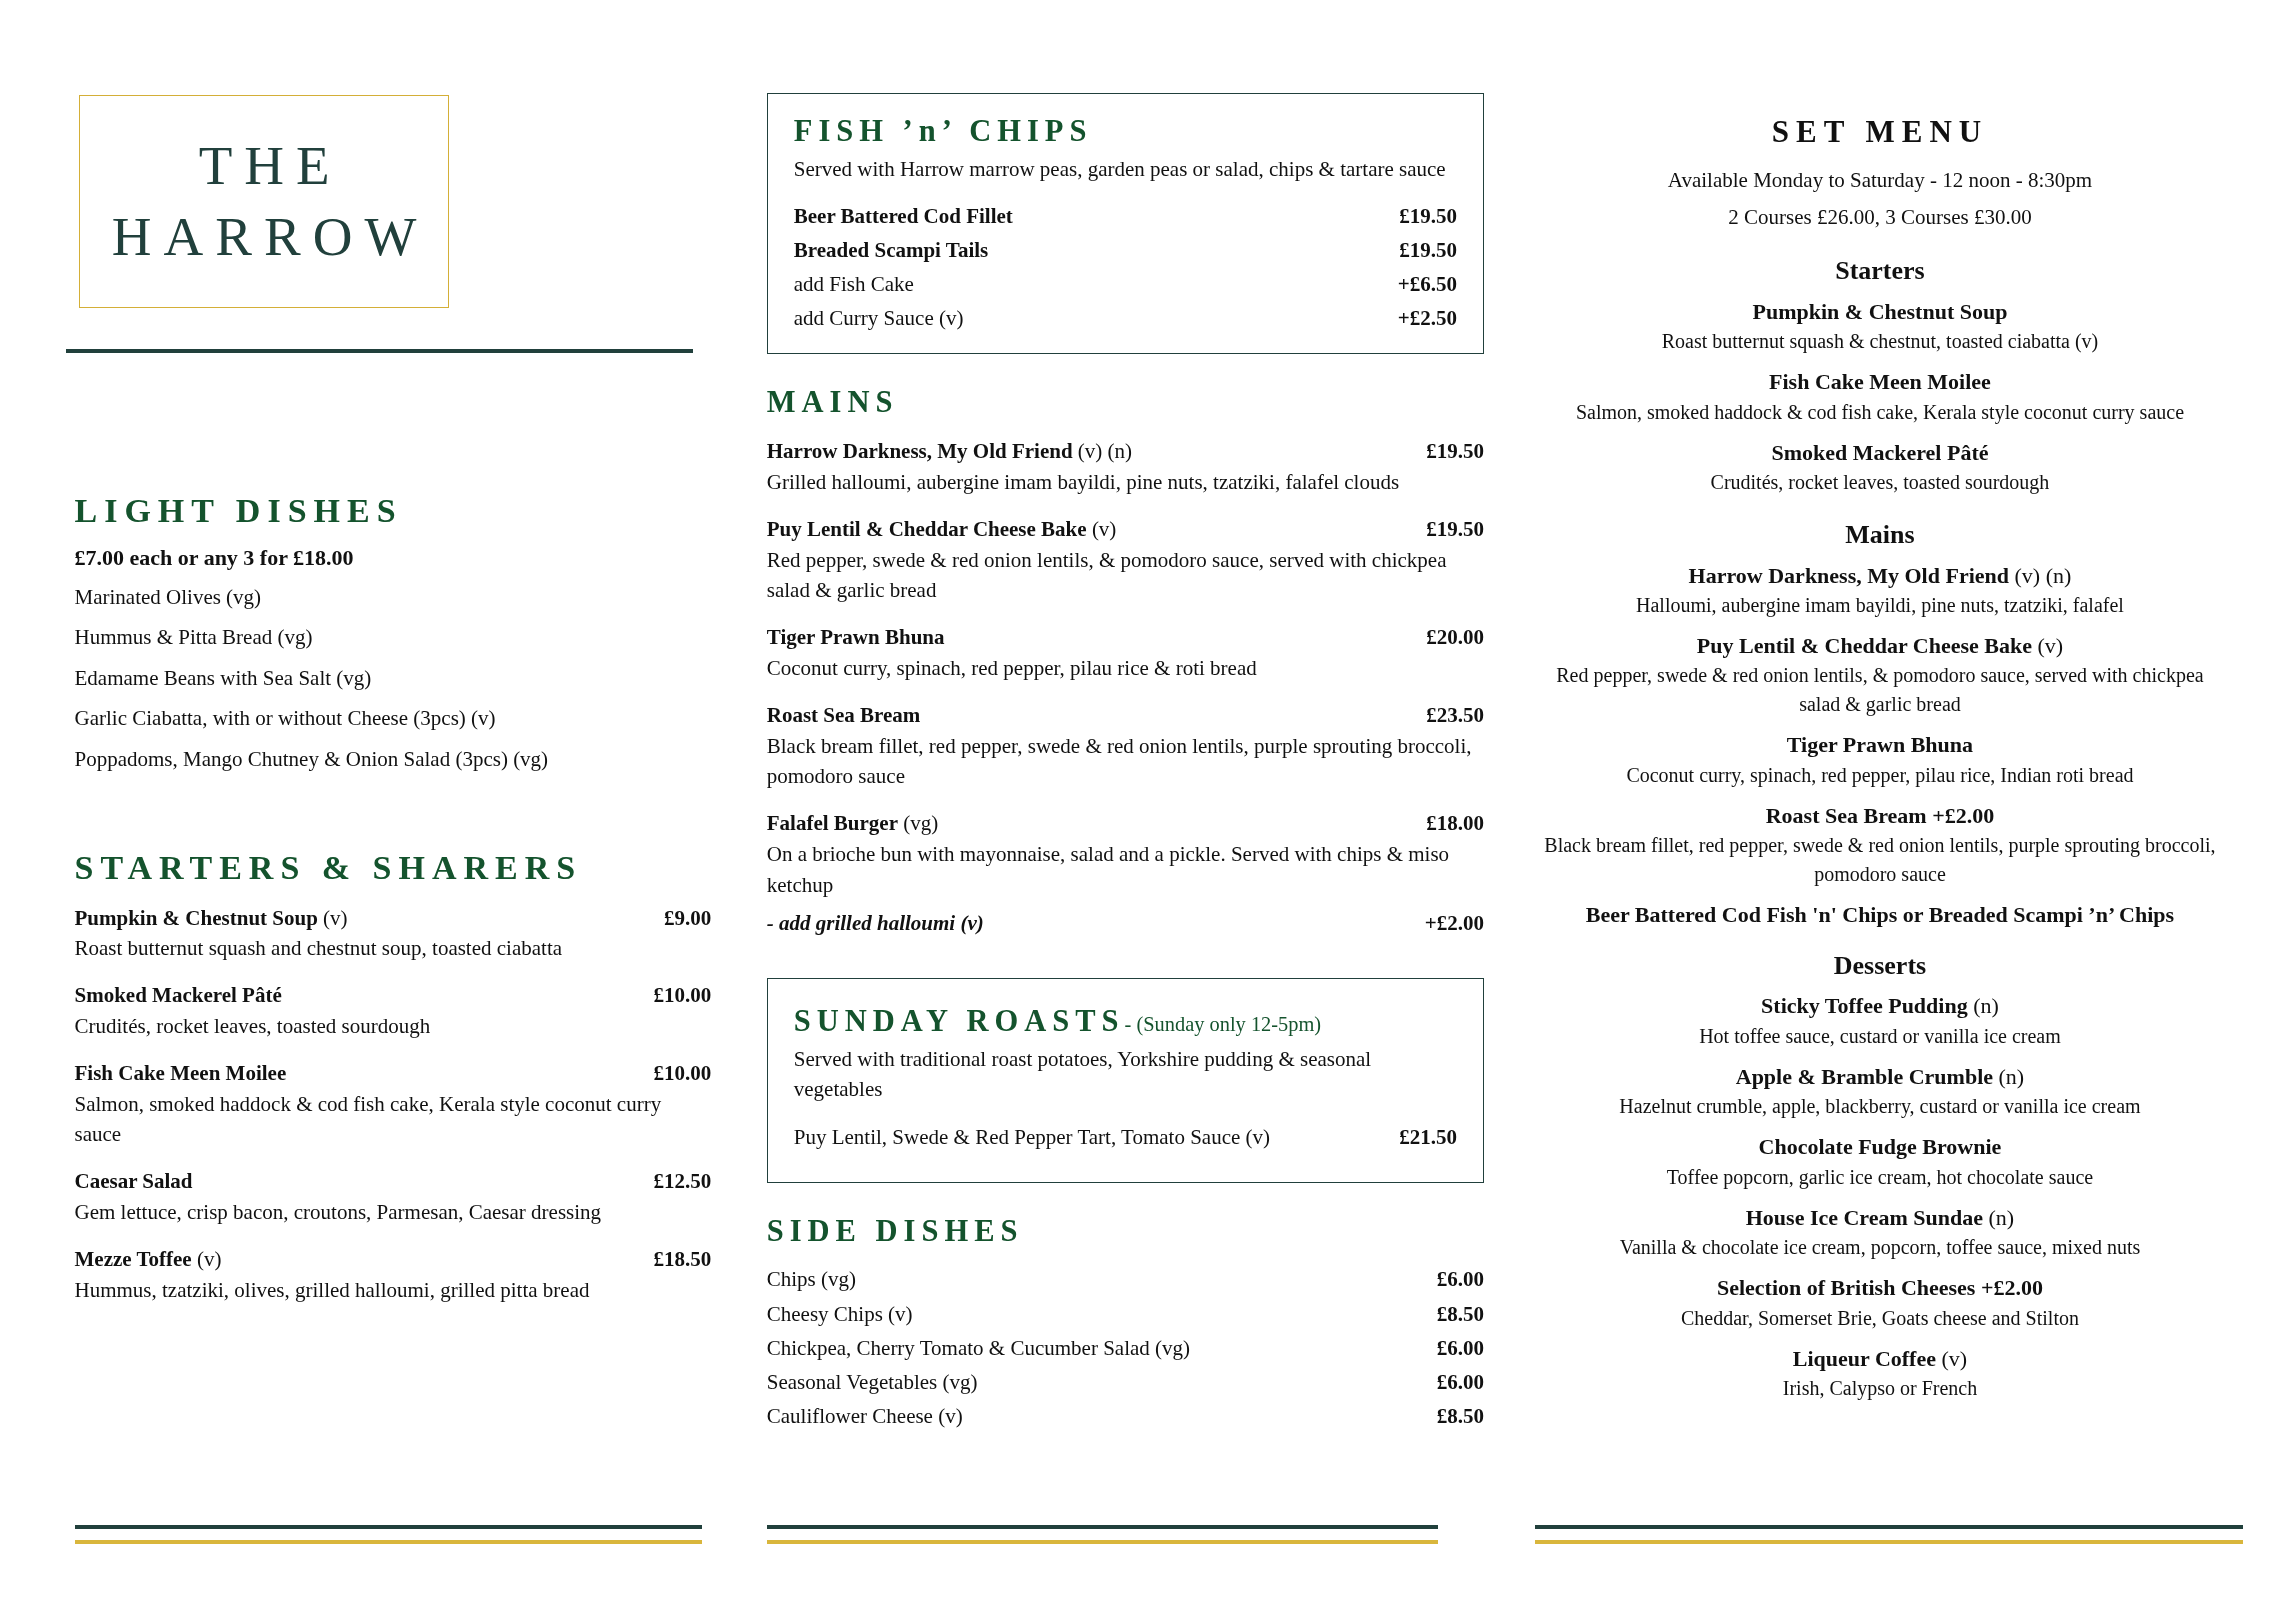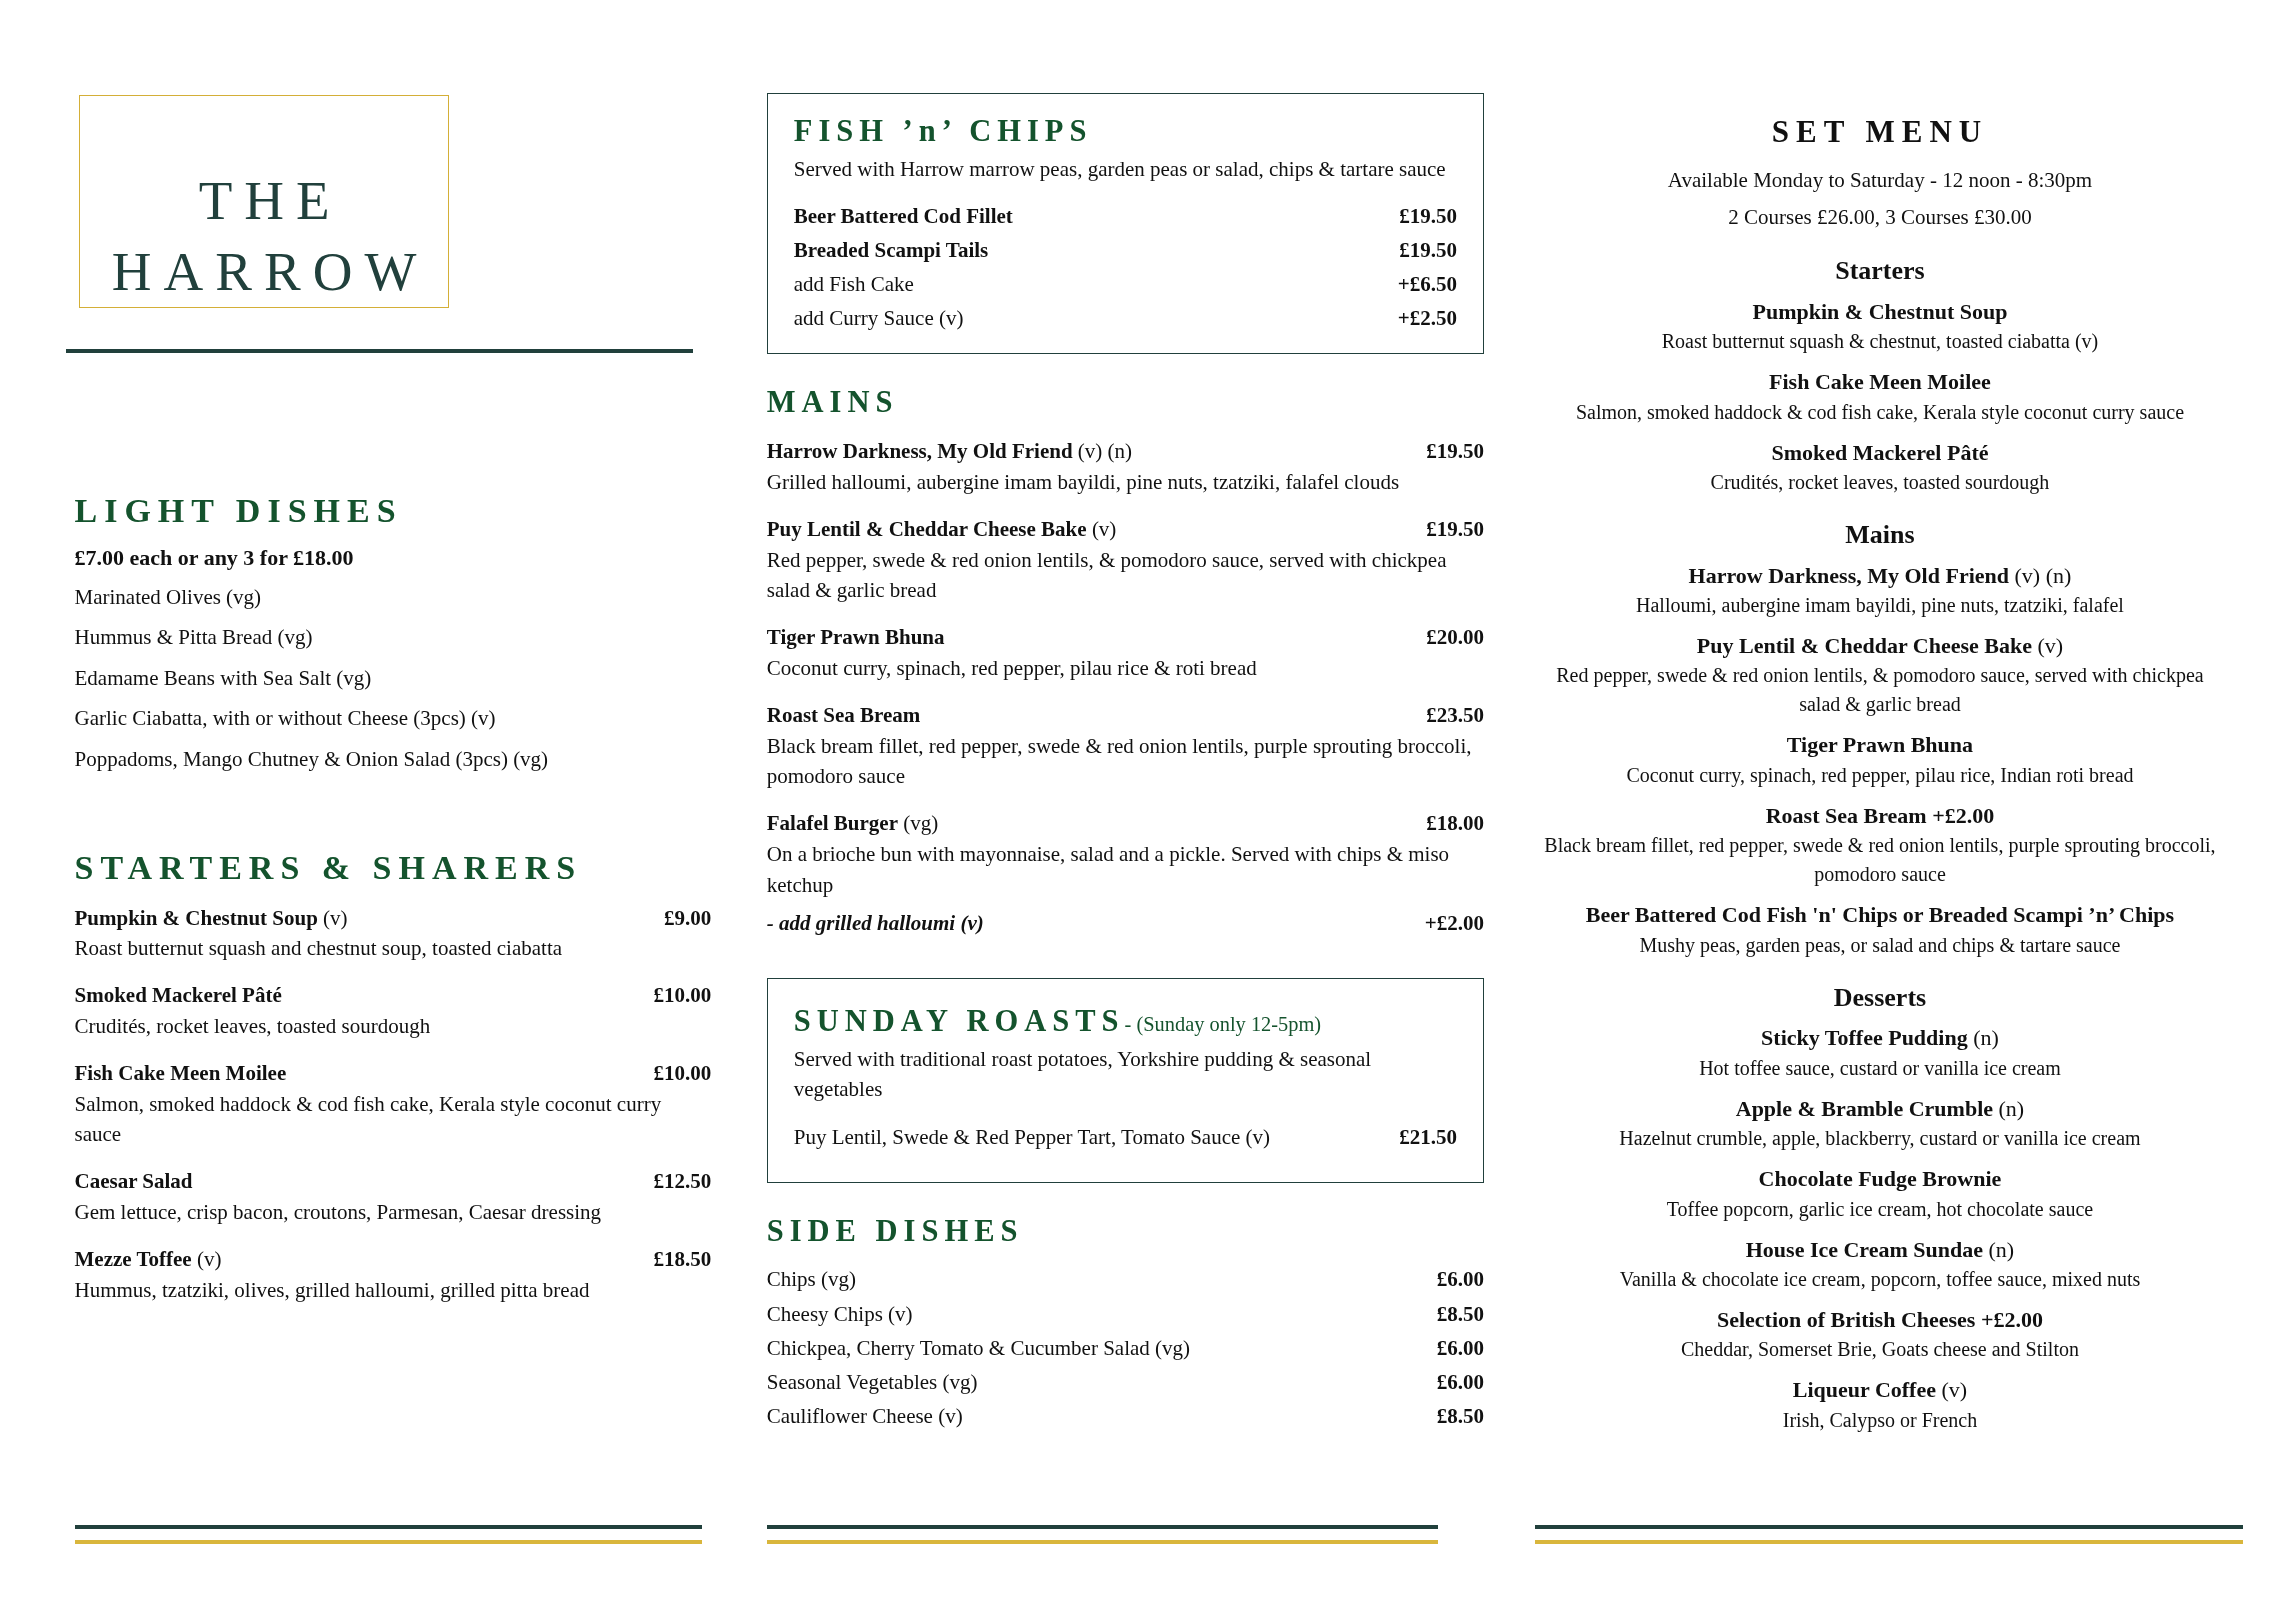--- a/index.html
+++ b/index.html
@@ -19,21 +19,21 @@
   }
   .col{position:relative;box-sizing:border-box;height:1623px;}
   .col-left{width:694px;padding:0 18.5px 0 18.5px;}
   .col-mid{width:814px;padding:0 37px 0 37px;}
   .col-right{width:740px;padding:0 14px 0 14px;}
 
   
   .logo-wrap{padding-top:95px;padding-left:4.6px;}
   .logo-box{
     width:370px;height:213px;border:1.9px solid #d4af37;
-    display:flex;flex-direction:column;align-items:center;justify-content:flex-end;
+    display:flex;flex-direction:column;align-items:center;justify-content:center;
     box-sizing:border-box;
   }
   .logo-line{
     color:#21403c;font-size:55px;letter-spacing:12px;
     line-height:1.28;text-indent:12px;font-weight:400;
     font-family:"Liberation Serif","DejaVu Serif",serif;
   }
   .logo-rule{
     margin-top:41px;height:4.2px;background:#21403c;width:627px;margin-left:-13px;
   }
@@ -296,21 +296,20 @@
     <h3 class="course-head">Mains</h3>
     <p class="dish-name"><span>Harrow Darkness, My Old Friend</span><span class="tag"> (v) (n)</span></p>
     <p class="dish-desc">Halloumi, aubergine imam bayildi, pine nuts, tzatziki, falafel</p>
     <p class="dish-name"><span>Puy Lentil &amp; Cheddar Cheese Bake</span><span class="tag"> (v)</span></p>
     <p class="dish-desc">Red pepper, swede &amp; red onion lentils, &amp; pomodoro sauce, served with chickpea salad &amp; garlic bread</p>
     <p class="dish-name"><span>Tiger Prawn Bhuna</span><span class="tag"></span></p>
     <p class="dish-desc">Coconut curry, spinach, red pepper, pilau rice, Indian roti bread</p>
     <p class="dish-name"><span>Roast Sea Bream +£2.00</span><span class="tag"></span></p>
     <p class="dish-desc">Black bream fillet, red pepper, swede &amp; red onion lentils, purple sprouting broccoli, pomodoro sauce</p>
     <p class="dish-name"><span>Beer Battered Cod Fish 'n' Chips or Breaded Scampi ’n’ Chips</span><span class="tag"></span></p>
-    <p class="dish-desc">Mushy peas, garden peas, or salad and chips &amp; tartare sauce</p>
 
     <h3 class="course-head">Desserts</h3>
     <p class="dish-name"><span>Sticky Toffee Pudding</span><span class="tag"> (n)</span></p>
     <p class="dish-desc">Hot toffee sauce, custard or vanilla ice cream</p>
     <p class="dish-name"><span>Apple &amp; Bramble Crumble</span><span class="tag"> (n)</span></p>
     <p class="dish-desc">Hazelnut crumble, apple, blackberry, custard or vanilla ice cream</p>
     <p class="dish-name"><span>Chocolate Fudge Brownie</span><span class="tag"></span></p>
     <p class="dish-desc">Toffee popcorn, garlic ice cream, hot chocolate sauce</p>
     <p class="dish-name"><span>House Ice Cream Sundae</span><span class="tag"> (n)</span></p>
     <p class="dish-desc">Vanilla &amp; chocolate ice cream, popcorn, toffee sauce, mixed nuts</p>

